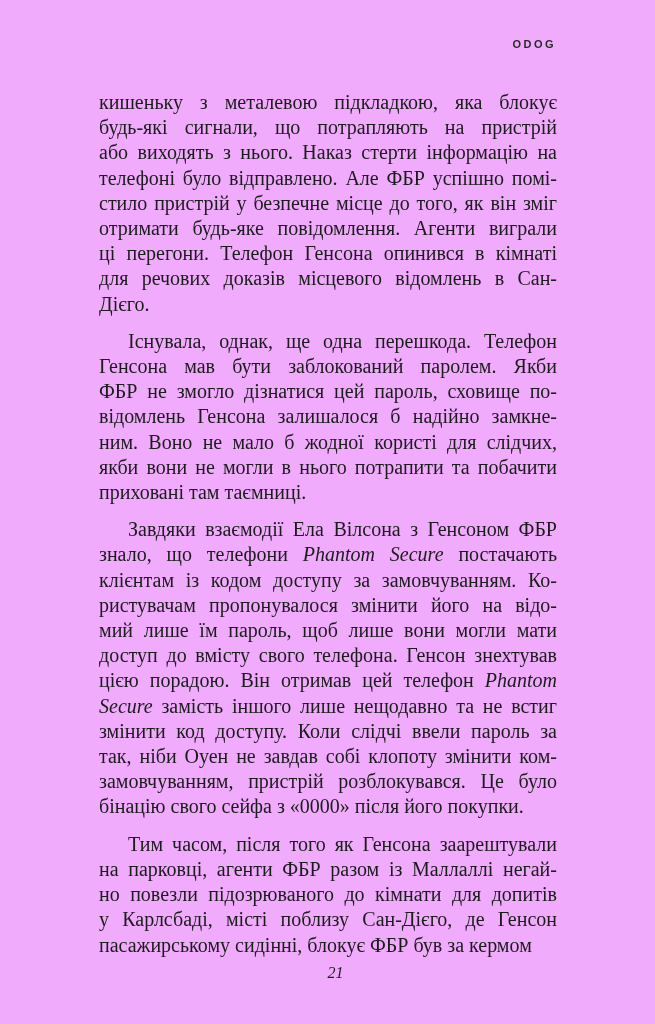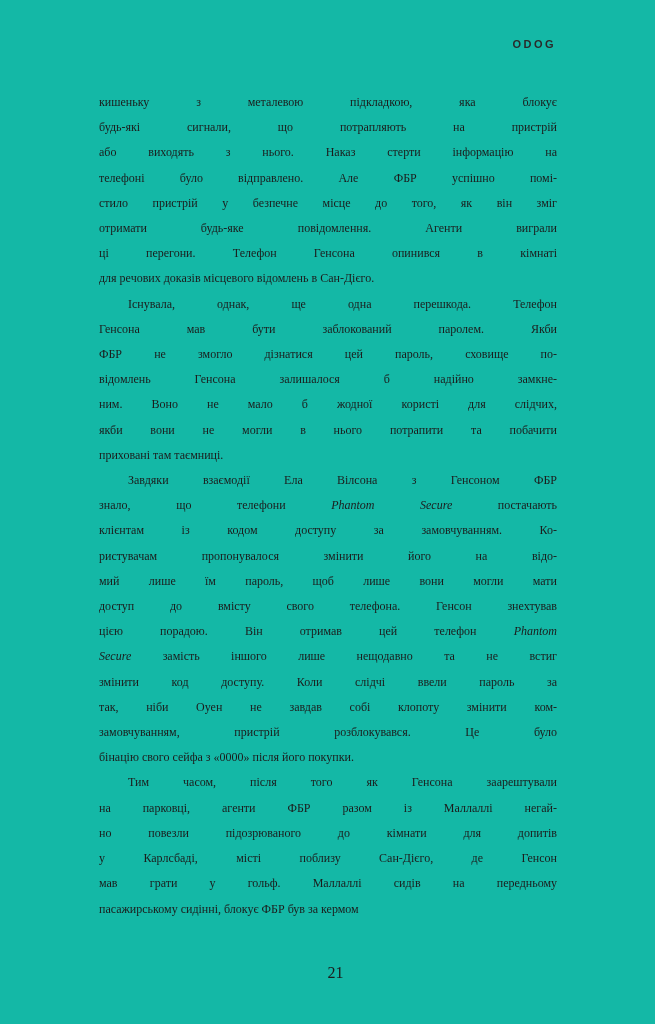--- a/index.html
+++ b/index.html
@@ -3,21 +3,21 @@
 <meta charset="utf-8">
 <style>
   * { box-sizing: border-box; }
   html, body { margin: 0; padding: 0; }
   body { background: #ffffff; }
 
   .page {
     position: relative;
     width: 655px;
     height: 1024px;
-    background: #14b8a6;
+    background: #f0abfc;
     font-family: "Liberation Serif", serif;
     color: #1c1c1c;
     overflow: hidden;
   }
 
   .running-head {
     position: absolute;
     top: 38px;
     right: 99px;
     font-family: "Liberation Sans", sans-serif;
@@ -25,43 +25,44 @@
     font-weight: 700;
     letter-spacing: 2.5px;
     color: #2a2a2a;
   }
 
   .body-text {
     position: absolute;
     top: 90px;
     left: 99px;
     width: 458px;
-    font-size: 12px;
+    font-size: 20px;
     line-height: 25.2px;
     font-family: Liberation Serif, serif;
   }
 
   .paragraph { margin: 0; }
 
   .line {
     text-align: justify;
     text-align-last: justify;
     white-space: normal;
   }
   .line.last { text-align-last: left; }
-  .line.indent { text-indent: 29px; }
+  .line.indent { text-indent: 29px; margin-top: 12px; }
 
   .page-number {
     position: absolute;
     bottom: 42px;
     left: 16px;
     right: 0;
     text-align: center;
     font-size: 16px;
     color: #1c1c1c;
+    font-style: italic;
   }
 </style>
 </head>
 <body>
 
 <div class="page">
   <div class="running-head">ODOG</div>
 
   <div class="body-text">
       <div class="paragraph">
@@ -95,19 +96,18 @@
         <div class="line">змінити код доступу. Коли слідчі ввели пароль за</div>
         <div class="line">так, ніби Оуен не завдав собі клопоту змінити ком-</div>
         <div class="line">замовчуванням, пристрій розблокувався. Це було</div>
         <div class="line last">бінацію свого сейфа з «0000» після його покупки.</div>
       </div>
       <div class="paragraph">
         <div class="line indent">Тим часом, після того як Генсона заарештували</div>
         <div class="line">на парковці, агенти ФБР разом із Маллаллі негай-</div>
         <div class="line">но повезли підозрюваного до кімнати для допитів</div>
         <div class="line">у Карлсбаді, місті поблизу Сан-Дієго, де Генсон</div>
-        <div class="line">мав грати у гольф. Маллаллі сидів на передньому</div>
         <div class="line last">пасажирському сидінні, блокує ФБР був за кермом</div>
       </div>
     </div>
 
   <div class="page-number">21</div>
 </div>
 
 </body></html>

